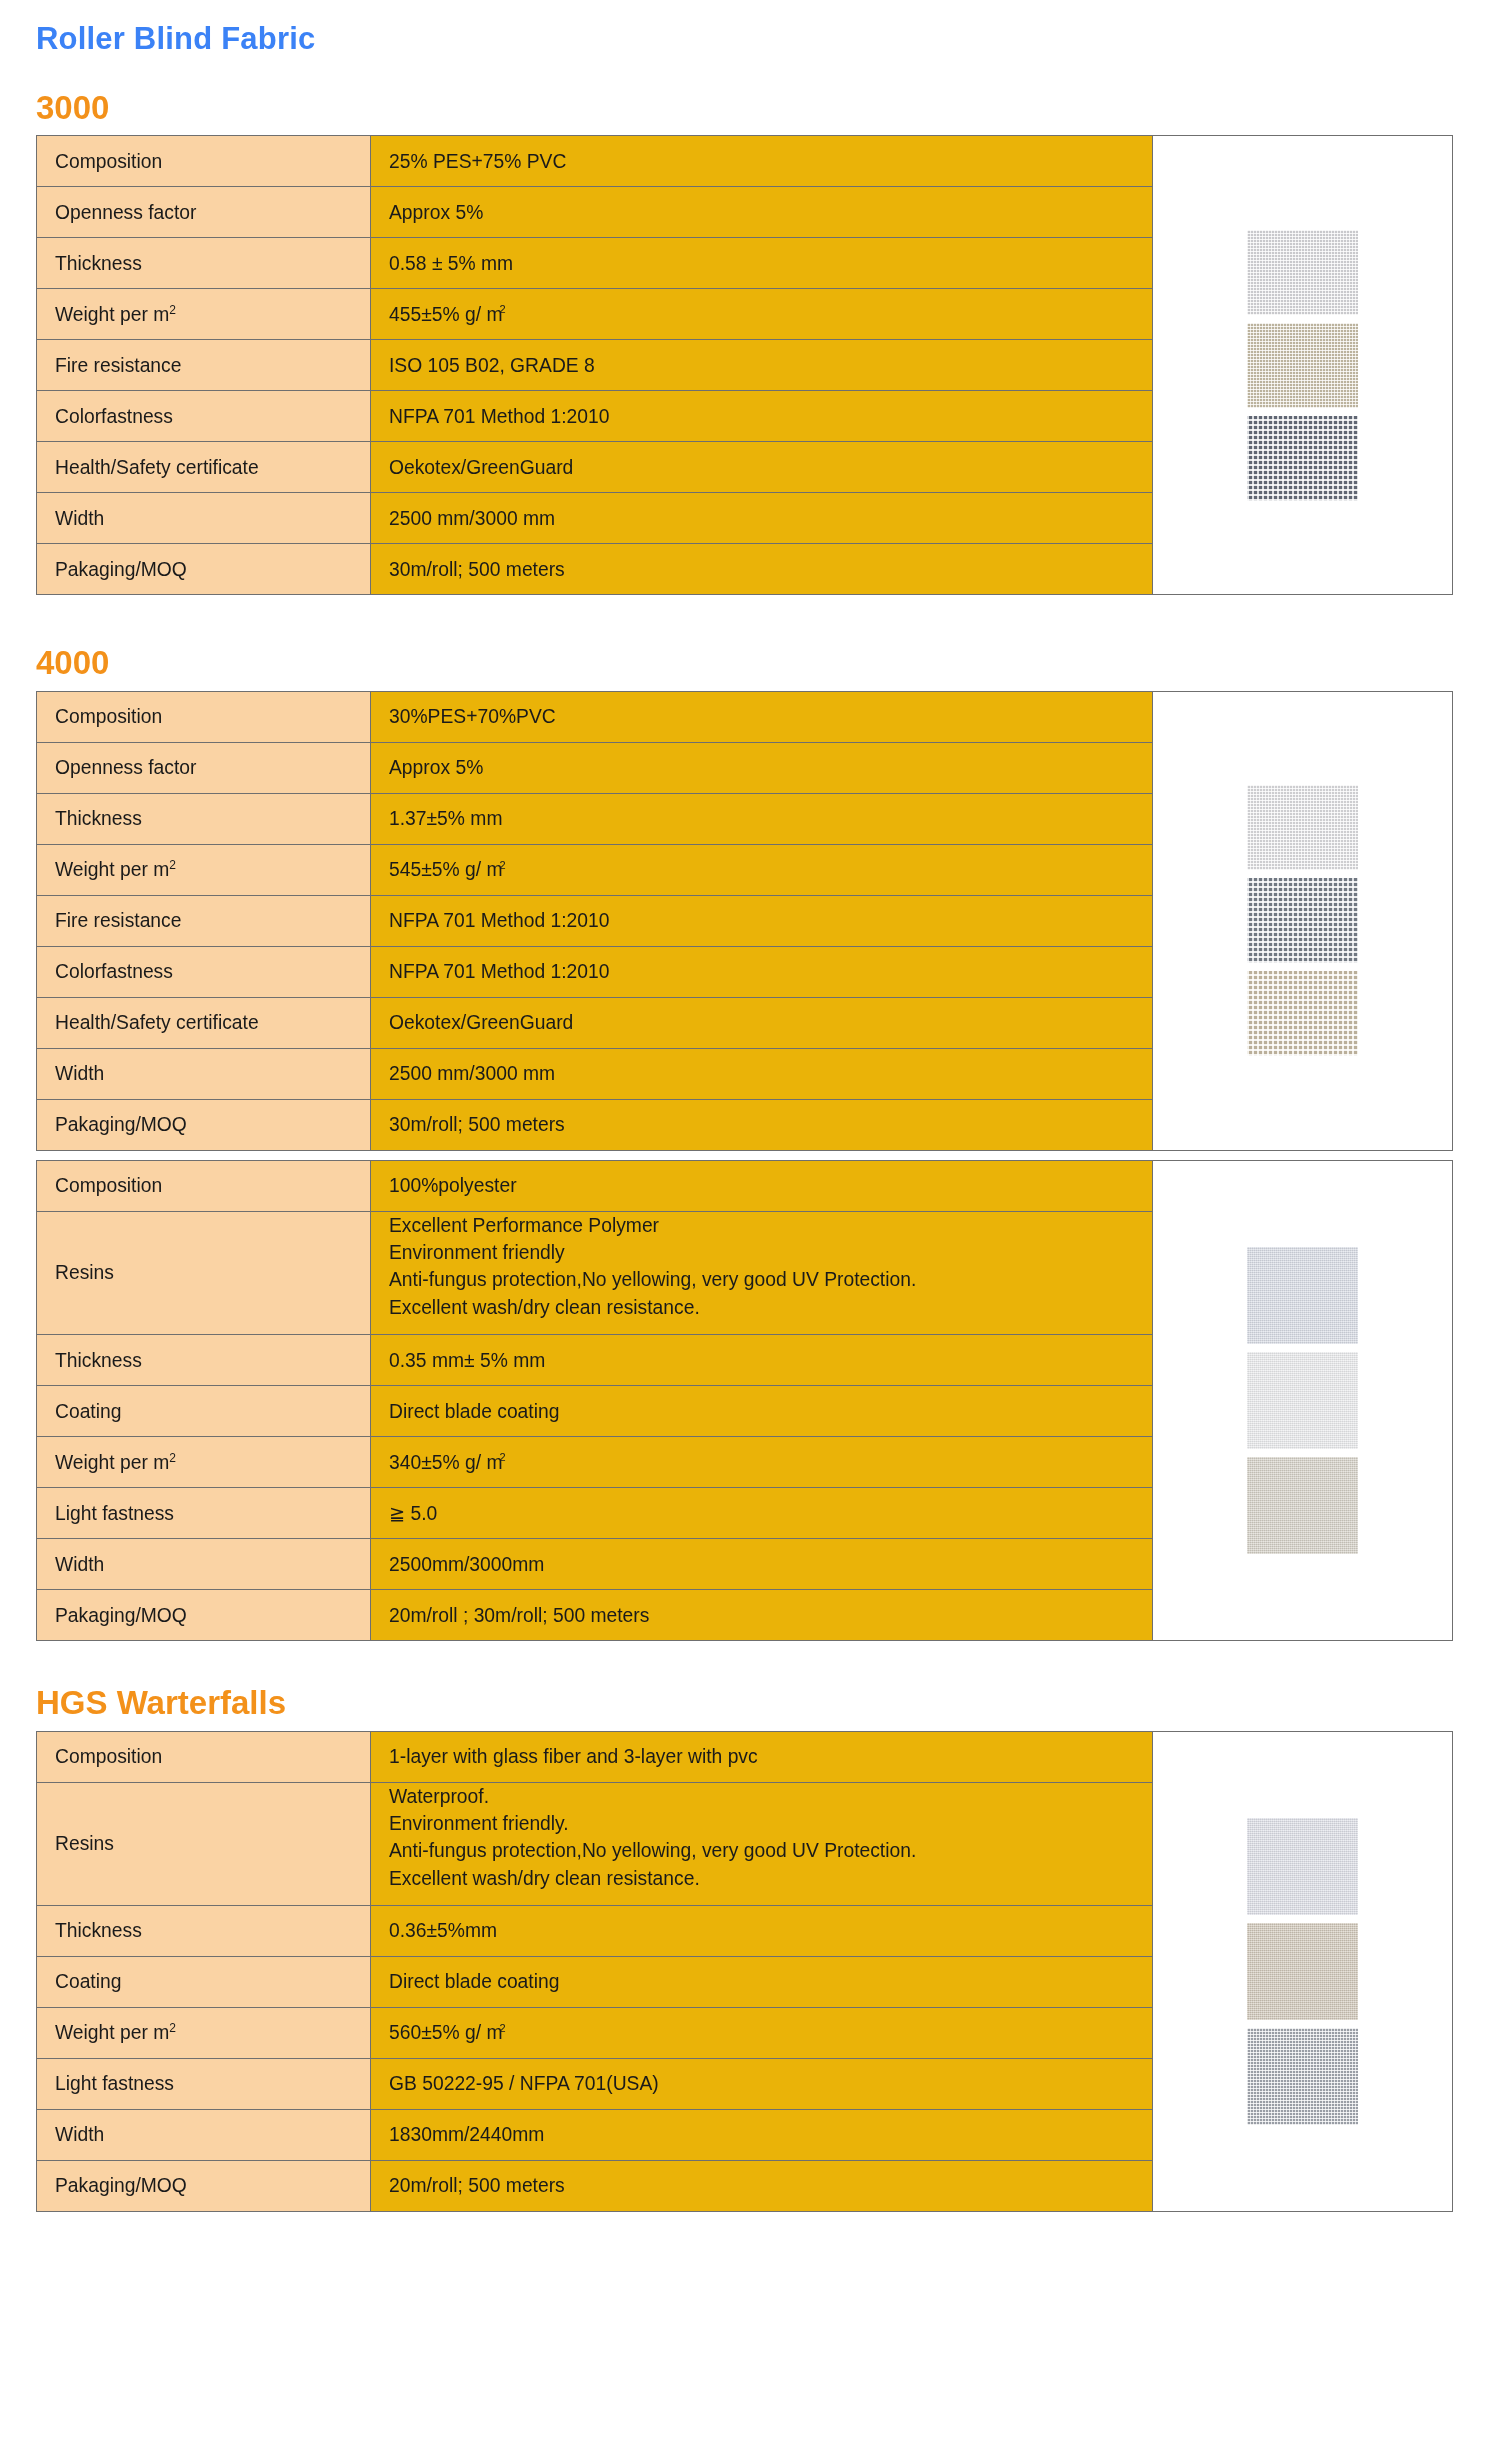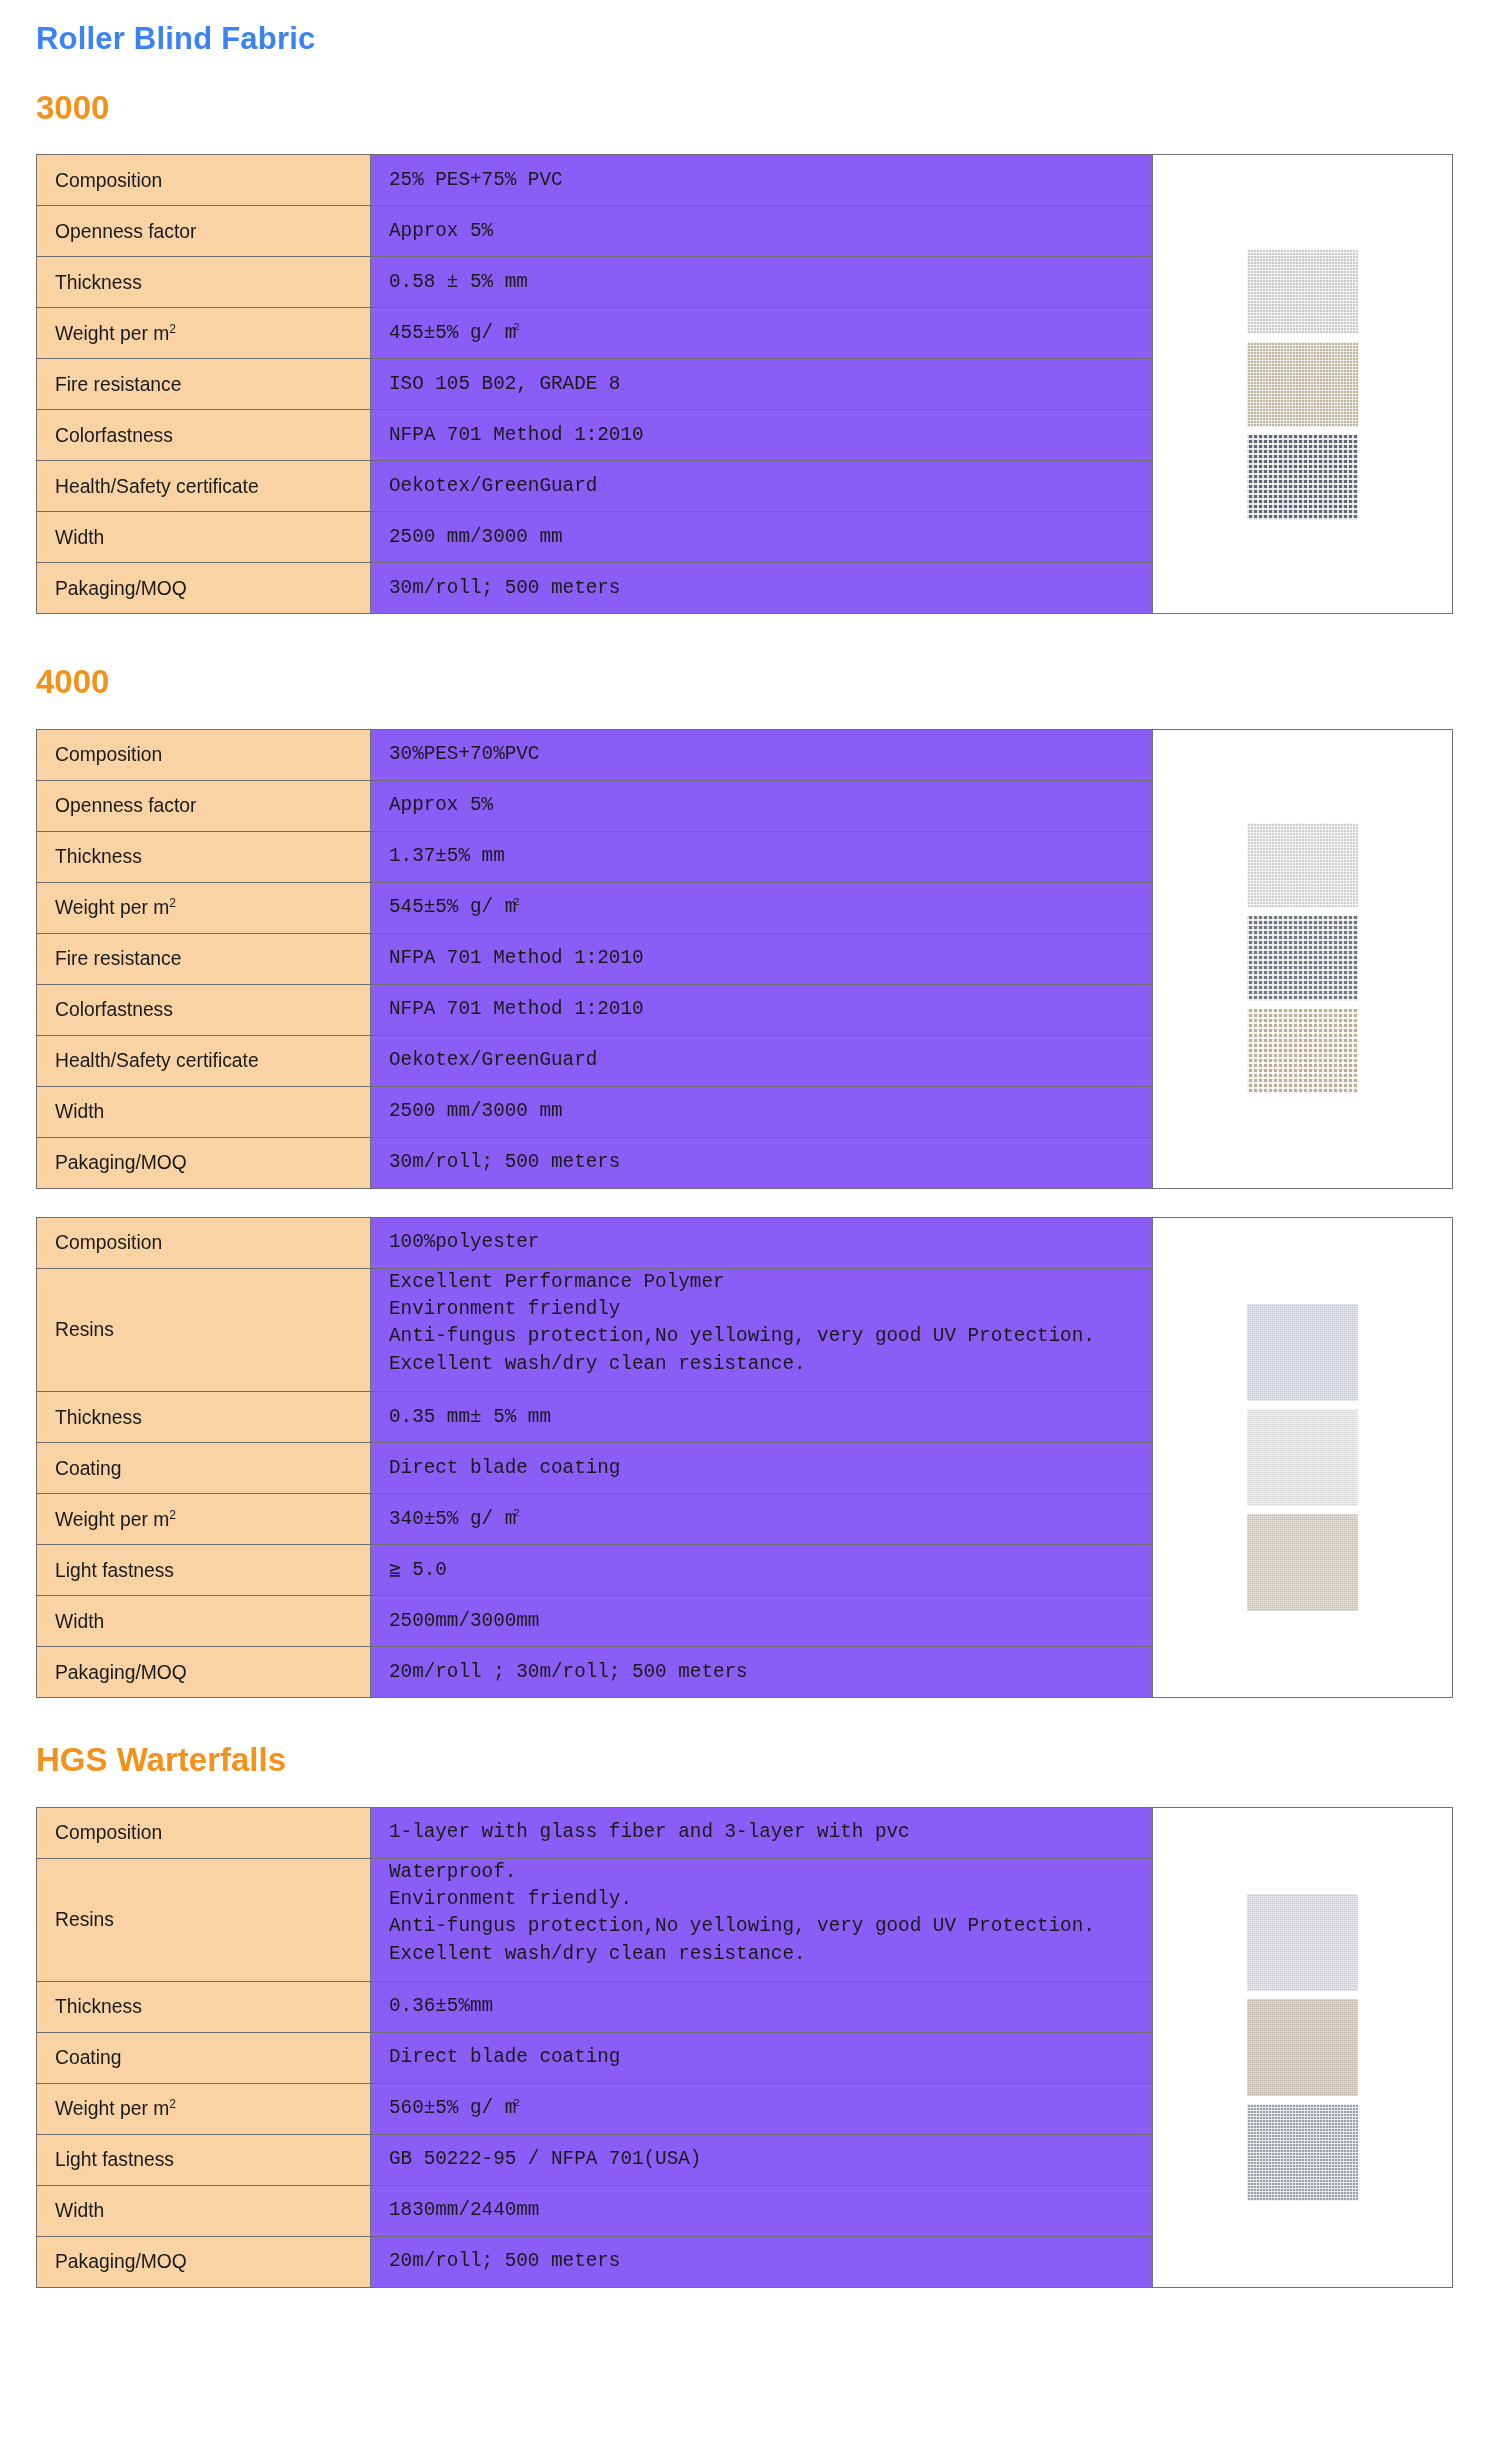--- a/index.html
+++ b/index.html
@@ -41,21 +41,21 @@
   }
   .sec-3000 { padding-top: 34px; }
   .sec-4000 { padding-top: 50px; }
   .sec-bondy { padding-top: 46px; }
   .sec-hgs  { padding-top: 44px; }
 
   
   .section {
     display: flex;
     align-items: stretch;
-    margin-top: 28px;
+    margin-top: 9px;
     padding-left: 18px;
     padding-right: 14px;
   }
   table.spec {
     border-collapse: collapse;
     width: 1117px;
     table-layout: fixed;
   }
   table.spec tr { }
   table.spec td {
@@ -65,24 +65,23 @@
     line-height: 1.42;
     padding: 0 0 0 18px;
   }
   td.k {
     width: 315px;
     background: #FAD3A4;
     height: 50px;
     color: #1a1a1a;
   }
   td.v {
-    background: #8b5cf6;
+    background: #eab308;
     padding-left: 29px;
     height: 50px;
-    font-family: Liberation Mono, monospace;
   }
   td.v.multiline {
     padding-bottom: 13px;
     height: auto;
   }
   td.v .ln { display: block; }
   .sup {
     font-size: 12px;
     vertical-align: super;
     line-height: 0;

